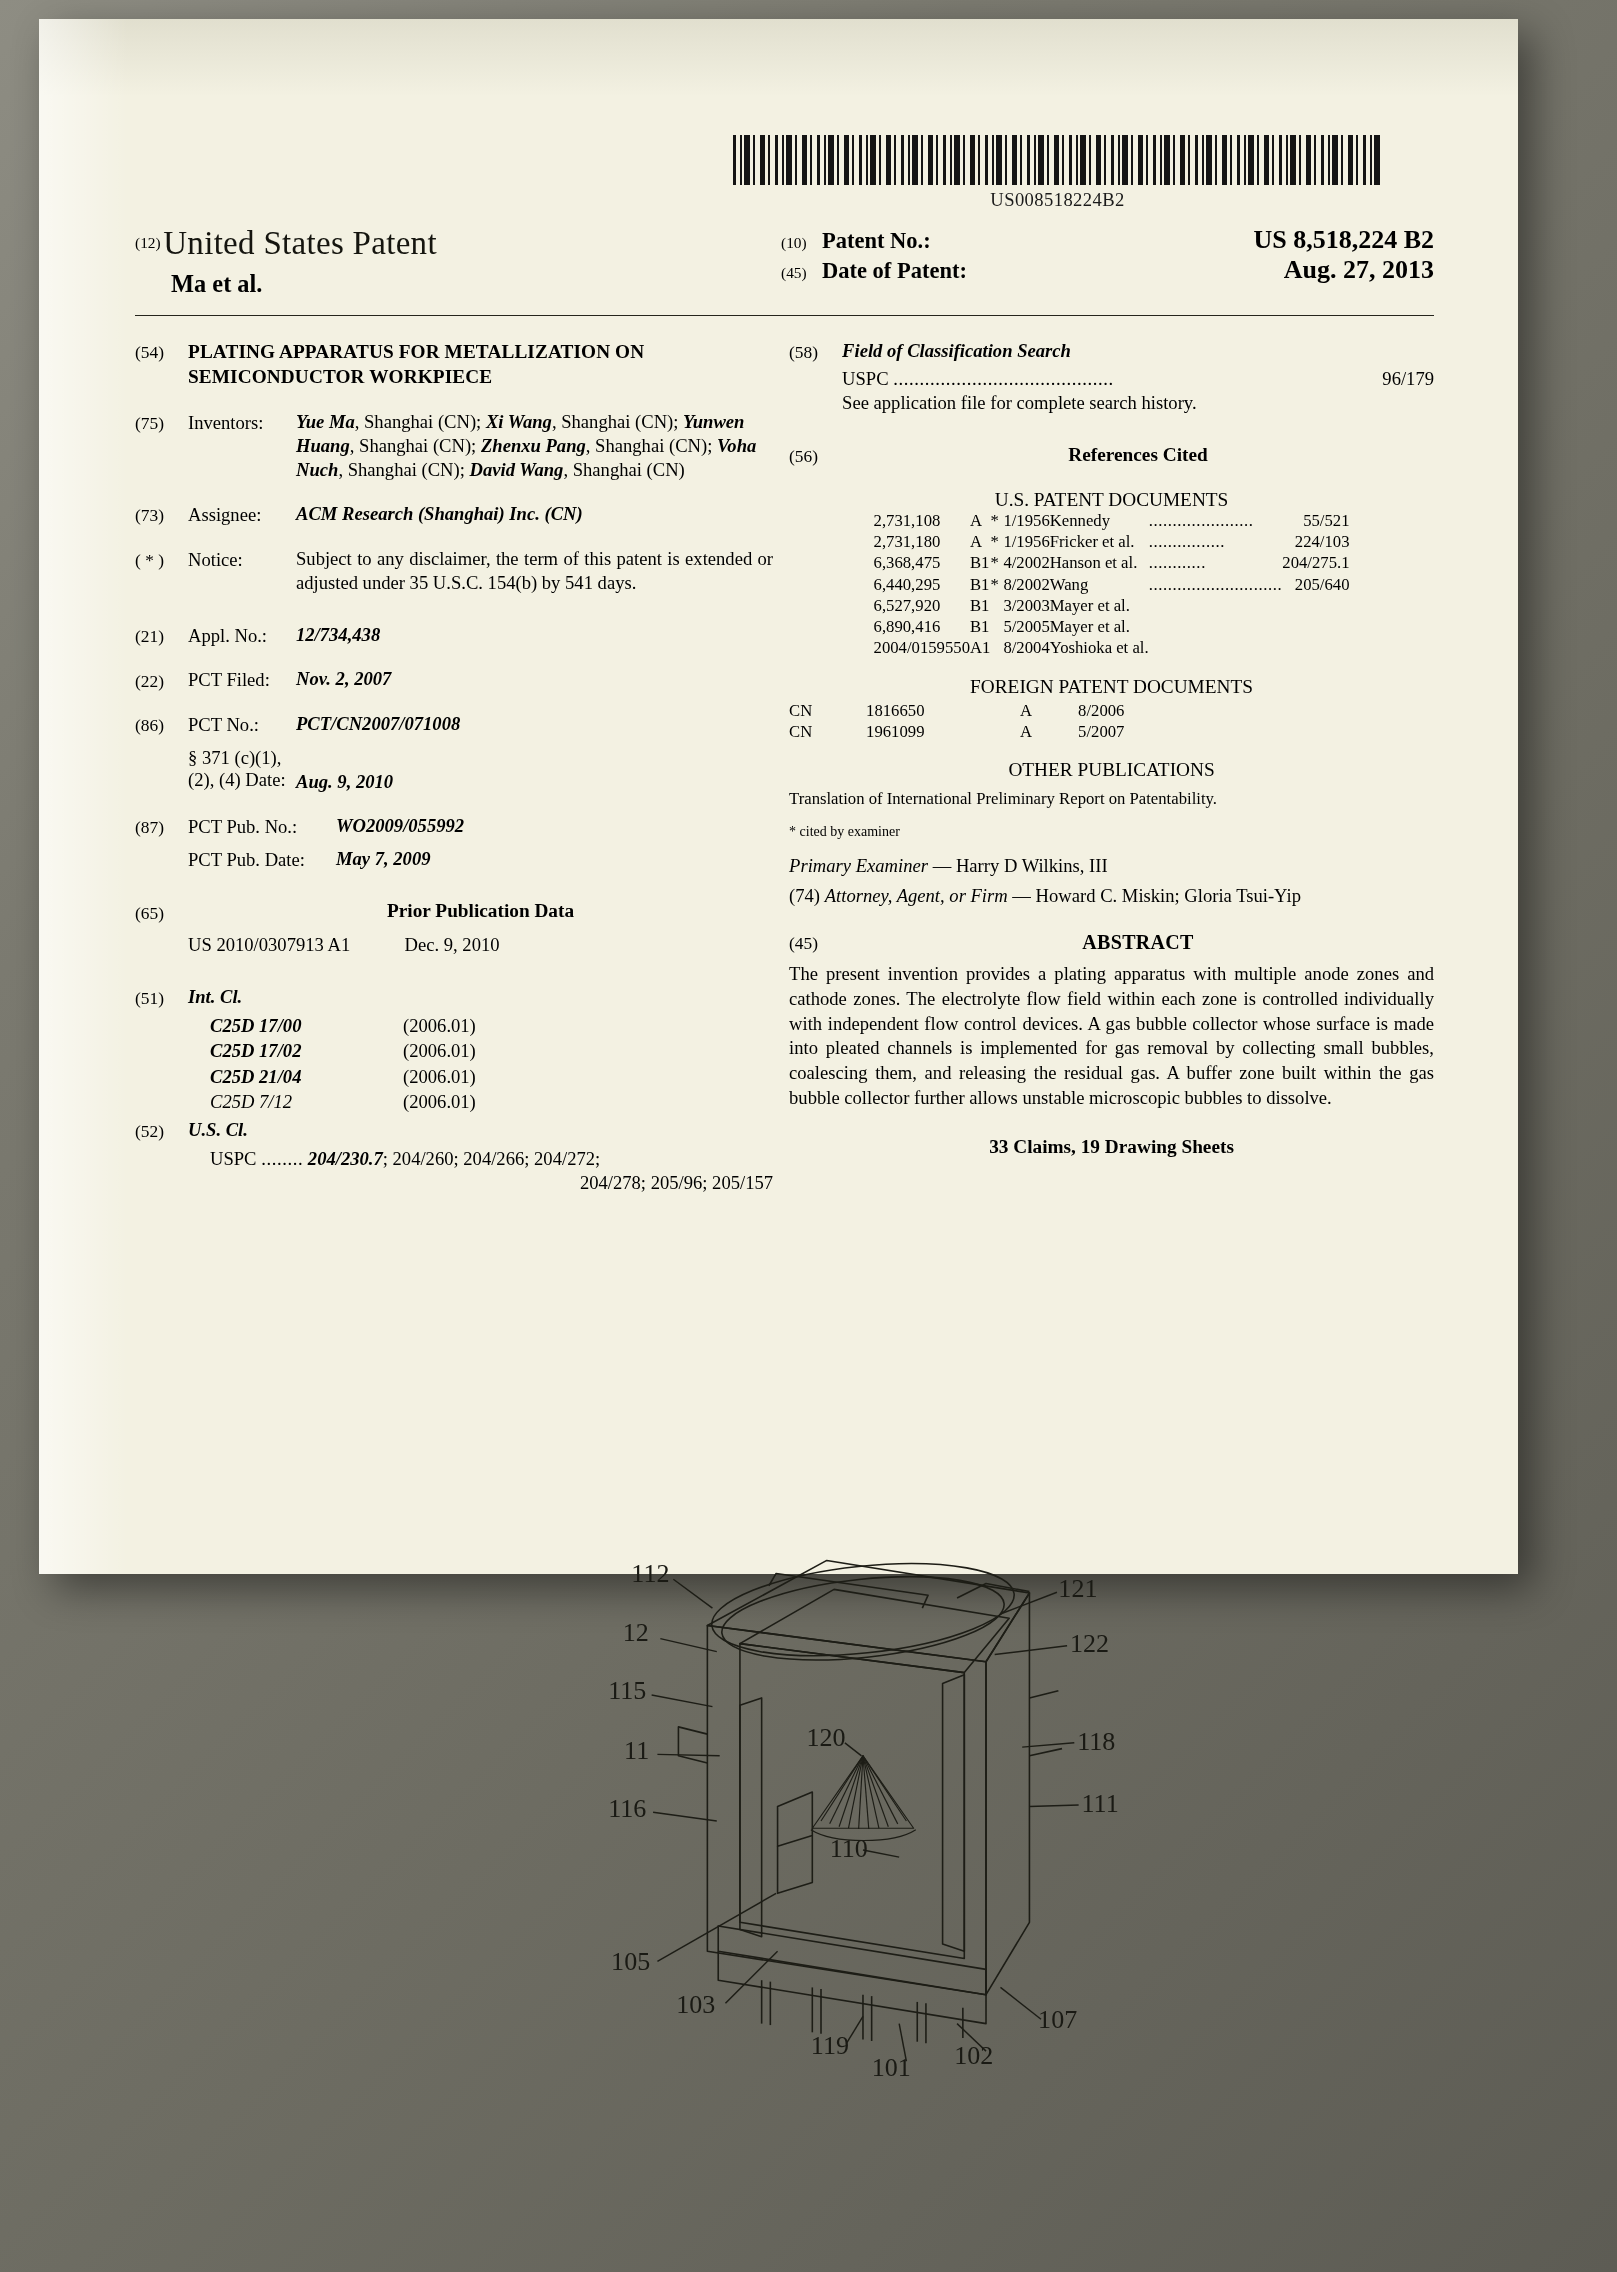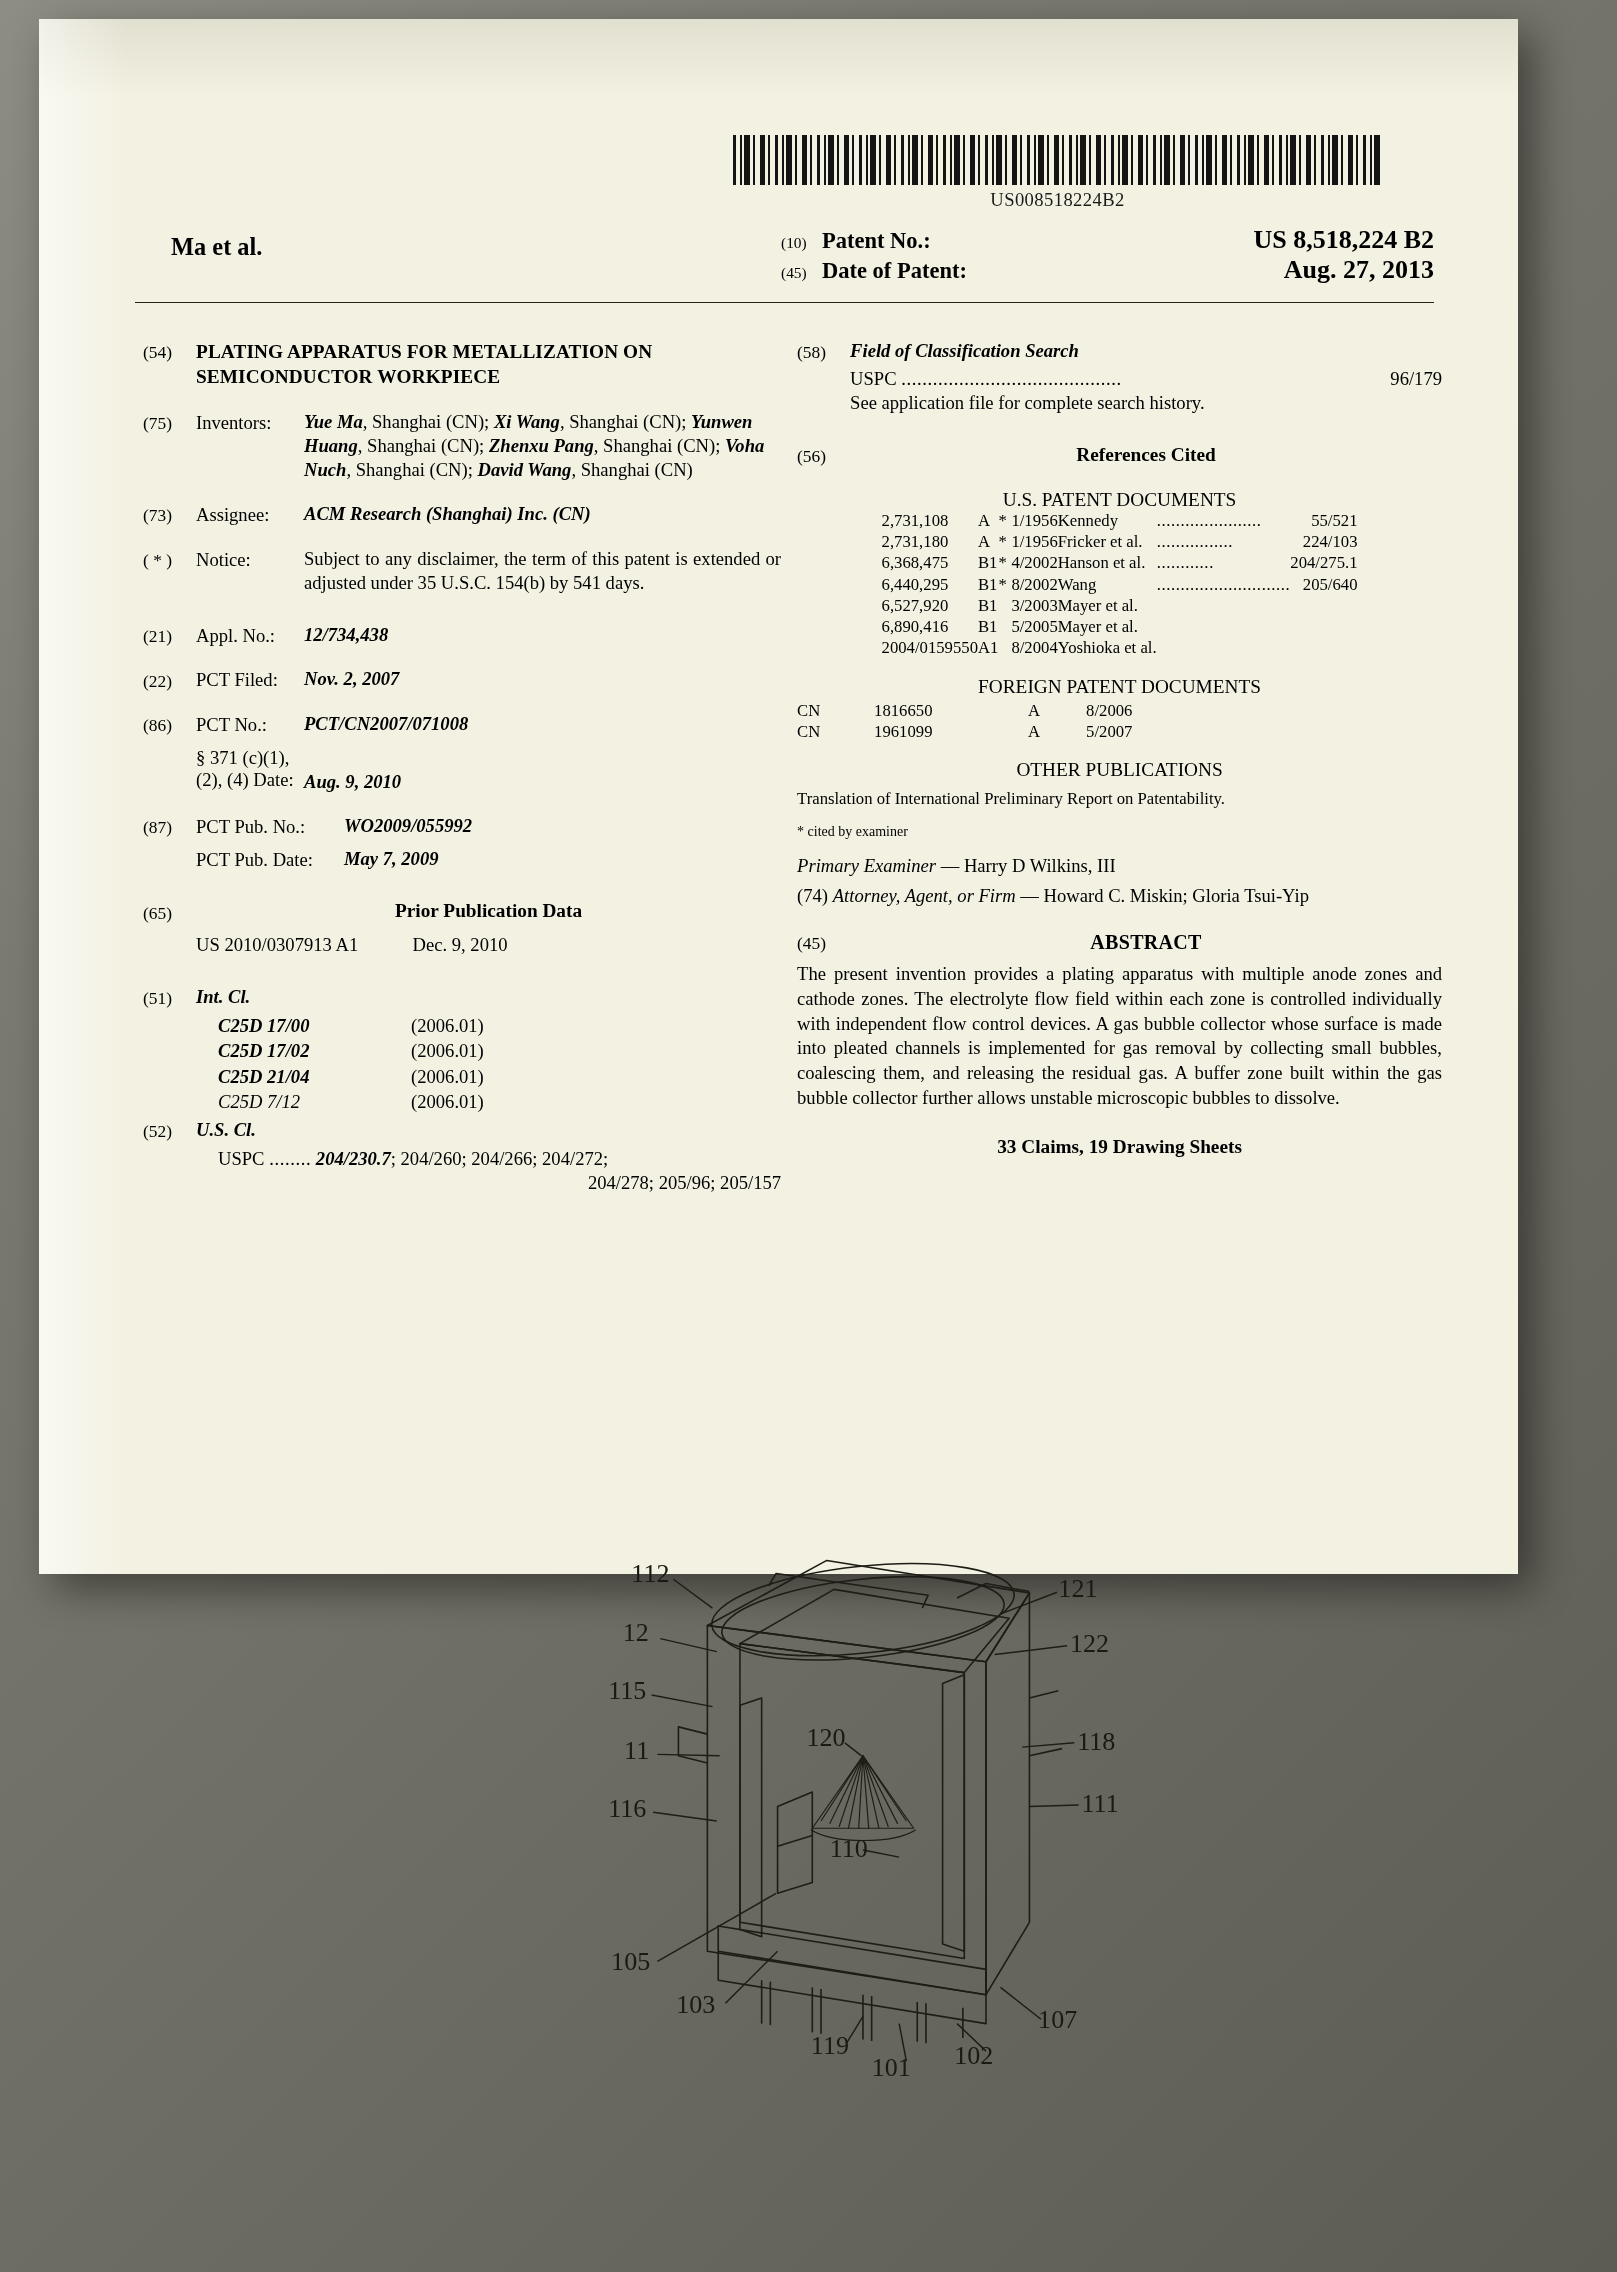--- a/index.html
+++ b/index.html
@@ -121,21 +121,21 @@
   .rule {
     border: 0;
     border-top: 1.3px solid #25251c;
     margin: 16.7px 0 0 0;
   }
 
   
   .cols {
     position: absolute;
     top: 243px;
-    left: 8px;
+    left: 0;
     width: 100%;
     display: flex;
     gap: 16px;
     justify-content: center;
   }
   .col { width: 649px; }
   .col-right { width: 656px; }
 
   .fld { display: flex; margin-bottom: 3.9px; }
   .fld-num {
@@ -266,20 +266,24 @@
   <div class="page-inner">
 
     <div class="barcode-wrap">
       <div class="barcode"></div>
       <div class="barcode-num">US008518224B2</div>
     </div>
 
     <div class="header">
       <div class="hdr-row">
         <div class="hdr-left">
+          <div>
+            <span class="kindcode">(12)</span>
+            <span class="us-patent-title">United States Patent</span>
+          </div>
           <div class="applicant">Ma et al.</div>
         </div>
         <div class="hdr-right">
           <table>
             <tbody>
                 <tr>
               <td class="hdr-lbl">(10)</td>
               <td class="hdr-key">Patent No.:</td>
               <td class="hdr-val">US 8,518,224 B2</td>
             </tr>

